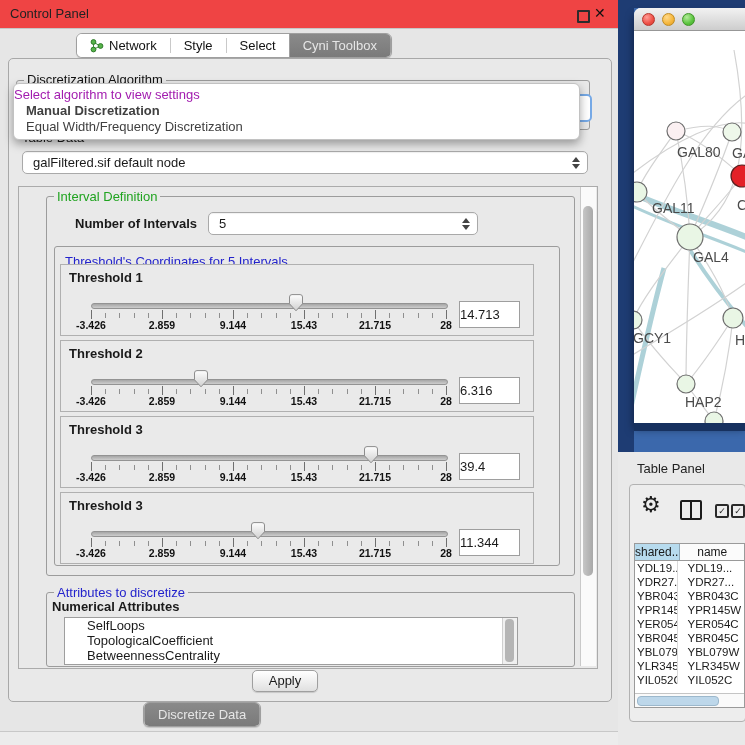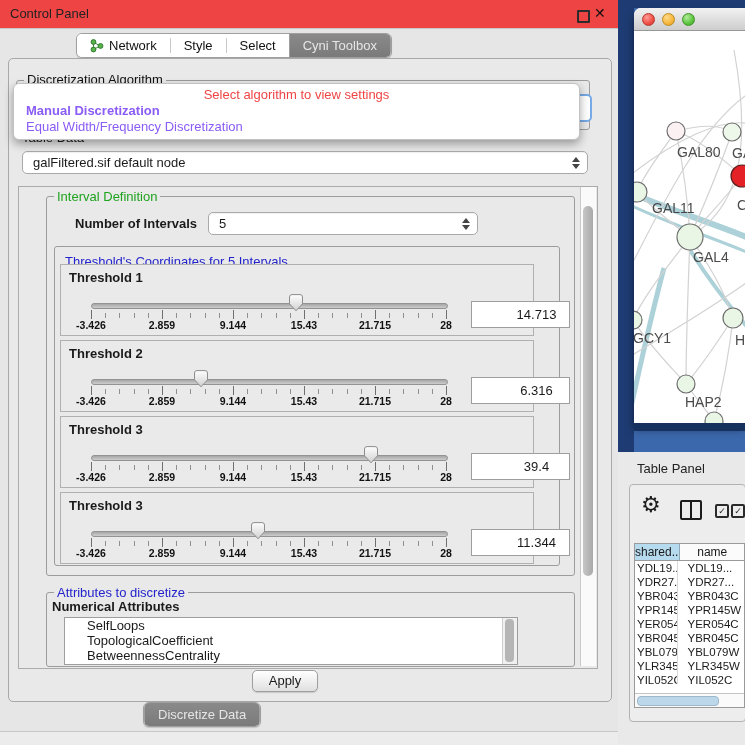--- a/index.html
+++ b/index.html
@@ -24,39 +24,39 @@
   .group{position:absolute;border:1px solid #9c9c9c;border-radius:3px;}
   .gtitle{position:absolute;font-size:13px;background:#e9e9e9;padding:0 3px;white-space:nowrap;}
   .green{color:#1fa31f;} .blue{color:#2323cc;}
   
   .combo{position:absolute;background:#fff;border:1px solid #a9a9a9;border-radius:5px;font-size:13px;display:flex;align-items:center;padding-left:10px;box-shadow:inset 0 1px 1px rgba(0,0,0,.06);}
   .carets{position:absolute;right:7px;top:50%;transform:translateY(-50%);width:8px;height:12px;}
   .carets::before{content:"";position:absolute;left:0;top:0;border-left:4px solid transparent;border-right:4px solid transparent;border-bottom:5px solid #444;}
   .carets::after{content:"";position:absolute;left:0;bottom:0;border-left:4px solid transparent;border-right:4px solid transparent;border-top:5px solid #444;}
   
   #alg-popup{left:13px;top:83px;width:565px;background:#fff;border:1px solid #c2c2c2;border-radius:6px;box-shadow:0 4px 10px rgba(0,0,0,.35);z-index:30;padding:2px 0 4px 0;}
-  #alg-popup .hdr{text-align:center;color:#ef4444;font-size:13px;height:17px;line-height:17px;}
-  #alg-popup .opt{font-size:13px;height:16px;line-height:16px;padding-left:12px;color:#8b5cf6;}
+  #alg-popup .hdr{color:#a21caf;font-size:13px;height:17px;line-height:17px;}
+  #alg-popup .opt{font-size:13px;height:16px;line-height:16px;padding-left:12px;color:#404040;}
   #alg-popup .opt.b{font-weight:bold;}
   #combo-frag{left:556px;top:94px;width:32px;height:24px;background:#fff;border:2px solid #76a9e6;border-radius:5px;z-index:5;}
   
   #scrollpane{left:18px;top:186px;width:578px;height:481px;border:1px solid #ababab;background:#e9e9e9;}
   #sbv-track{left:580px;top:187px;width:15px;height:479px;background:#fafafa;border-left:1px solid #c9c9c9;}
   #sbv-thumb{left:583px;top:206px;width:10px;height:370px;border-radius:5px;background:linear-gradient(to right,#c6c6c6,#a9a9a9);}
   
   .tbox{position:absolute;left:60px;width:472px;height:70px;border:1px solid #b0b0b0;background:#eaeaea;}
   .tlabel{position:absolute;left:8px;top:5px;font-weight:bold;font-size:13px;}
   .track{position:absolute;left:30px;top:38px;width:355px;height:4px;border:1px solid #939393;border-radius:3px;background:linear-gradient(#a6a6a6,#cdcdcd);}
   .minor-ticks{position:absolute;left:30px;top:48px;width:356px;height:5px;background:repeating-linear-gradient(to right,#8f8f8f 0 1px,transparent 1px 14.2px);}
   .major-ticks{position:absolute;left:30px;top:45px;width:355px;height:9px;}
   .major-tick{position:absolute;top:0;width:1px;height:9px;background:#6f6f6f;}
   .tick-labels{position:absolute;left:30px;top:54px;width:355px;height:12px;}
   .tick-lab{position:absolute;transform:translateX(-50%);font-size:10.5px;font-weight:600;color:#111;white-space:nowrap;}
   .thumb{position:absolute;top:29px;}
-  .vfield{position:absolute;left:410px;top:36px;width:53px;height:25px;background:#fff;border:1px solid #9e9e9e;font-size:13px;line-height:25px;text-align:center;padding-right:6px;box-sizing:content-box;padding-left:38px;}
+  .vfield{position:absolute;left:398px;top:36px;width:53px;height:25px;background:#fff;border:1px solid #9e9e9e;font-size:13px;line-height:25px;text-align:left;padding-right:6px;box-sizing:content-box;}
   
   #attr-list{left:64px;top:617px;width:452px;height:46px;background:#fff;border:1px solid #9e9e9e;overflow:hidden;}
   .attr-item{font-size:13px;line-height:15px;padding-left:22px;white-space:nowrap;}
   #attr-sb{position:absolute;right:0;top:0;width:14px;height:46px;background:#f0f0f0;border-left:1px solid #cfcfcf;}
   #attr-sb i{position:absolute;left:2px;top:1px;width:9px;height:43px;border-radius:4px;background:#b5b5b5;display:block;}
   #apply-btn{left:252px;top:670px;width:64px;height:20px;border:1px solid #9f9f9f;border-radius:5px;background:linear-gradient(#ffffff,#e0e0e0);font-size:13px;text-align:center;line-height:20px;box-shadow:0 1px 1px rgba(0,0,0,.15);}
   #win-bottom{left:0;top:731px;width:618px;height:14px;background:#ececec;border-top:1px solid #c8c8c8;}
   
   #desktop{left:618px;top:0;width:127px;height:452px;background:#3b68ac;}
   #navy-strip{left:618px;top:0;width:16px;height:452px;background:#1e3c73;}

